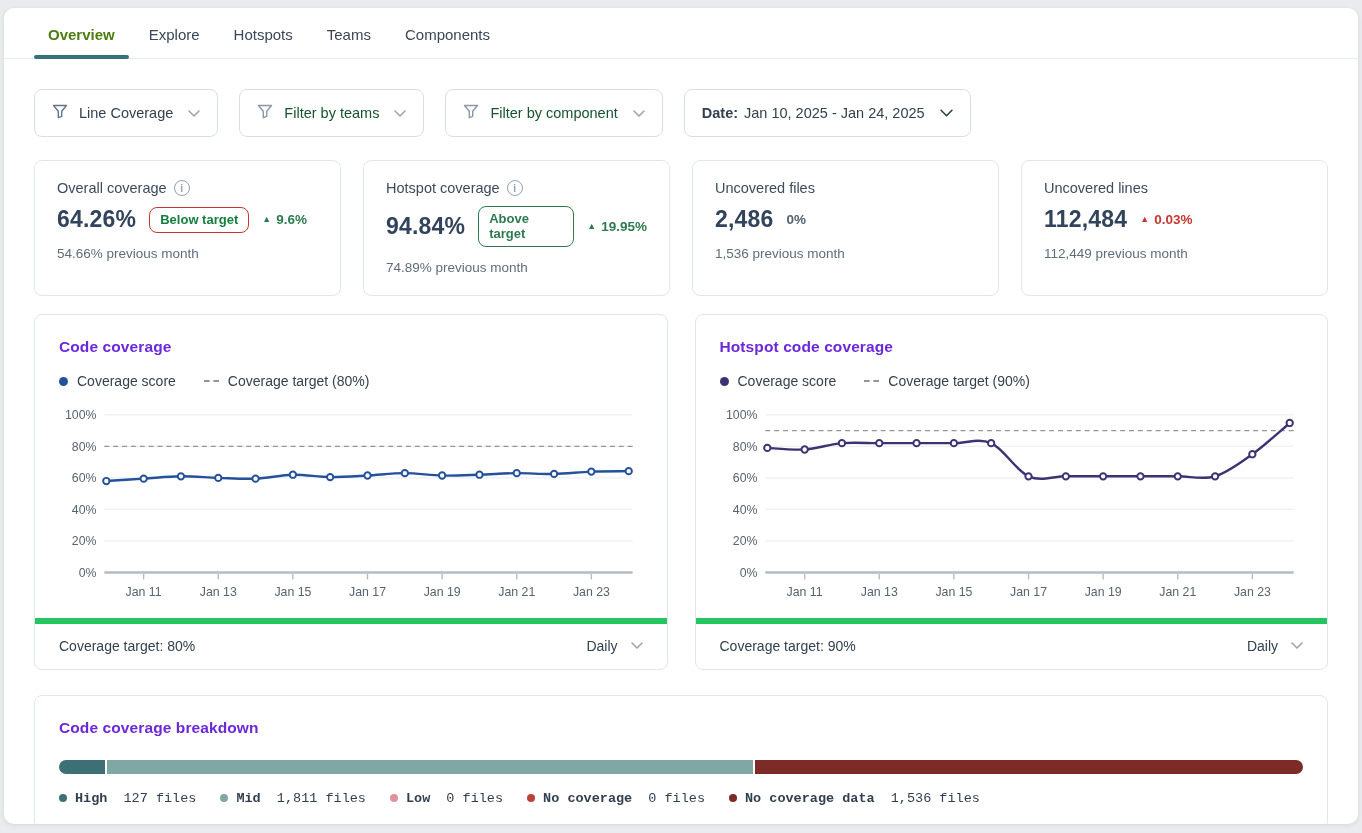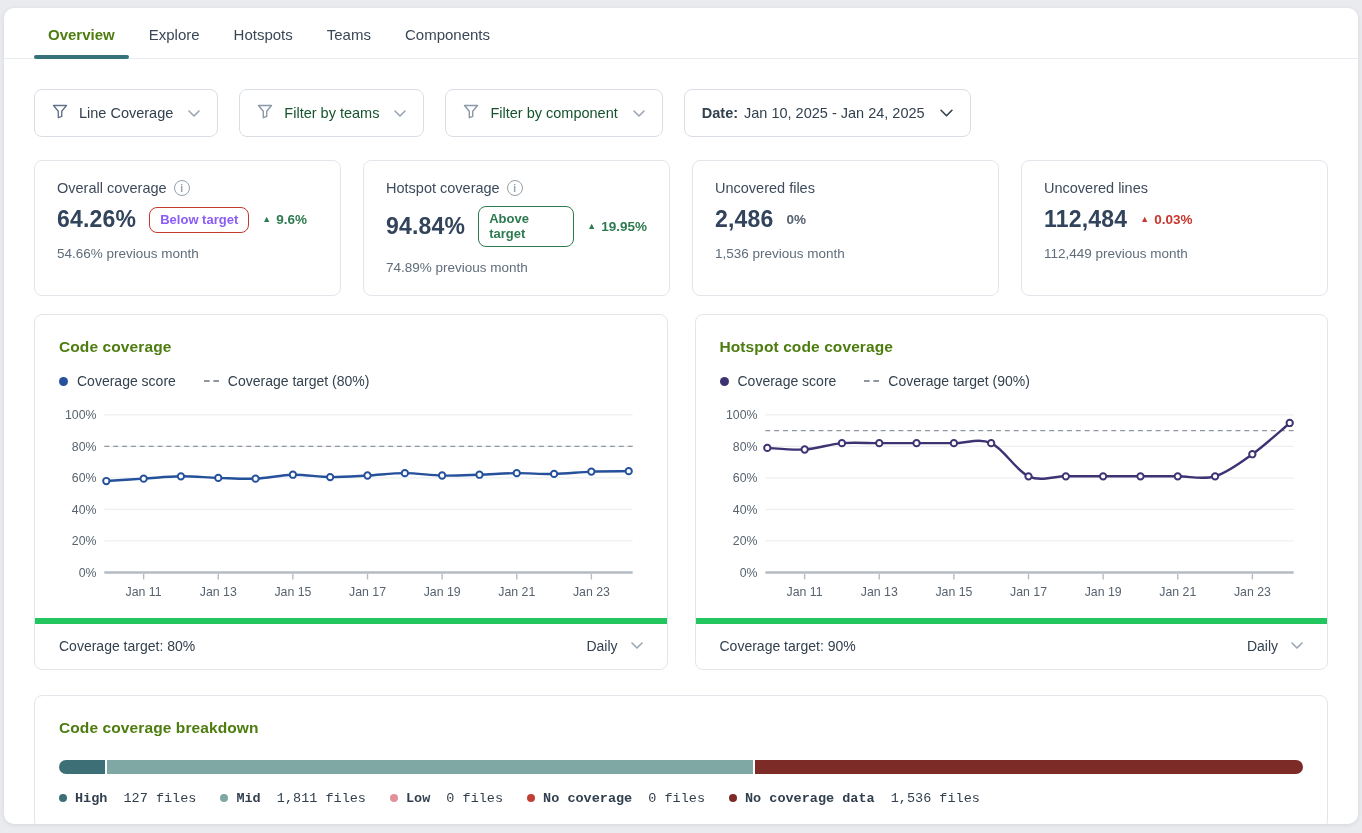--- a/index.html
+++ b/index.html
@@ -35,33 +35,33 @@
   .stat-card { flex:1; border:1px solid #e2e6eb; border-radius:8px; padding:19px 22px 20px; background:#fff; }
   .stat-label { display:flex; align-items:center; gap:7px; font-size:14.5px; color:#3d4b5c; }
   .info-i {
     width:16px; height:16px; border:1.4px solid #93a0ad; border-radius:50%;
     color:#93a0ad; font-size:10px; font-weight:700; font-style:normal;
     display:inline-flex; align-items:center; justify-content:center; cursor:pointer;
   }
   .stat-main { display:flex; align-items:center; gap:13px; margin-top:10px; }
   .stat-value { font-size:23px; font-weight:800; color:#32435c; letter-spacing:.2px; }
   .badge { border:1.4px solid; border-radius:8px; padding:4px 10px 5px; font-size:13px; font-weight:700; }
-  .badge.danger { color:#8b5cf6; border-color:#c5372f; }
+  .badge.danger { color:#15803d; border-color:#c5372f; }
   .badge.ok { color:#2d7a4f; border-color:#2d7a4f; }
   .delta { font-size:13.5px; font-weight:700; display:flex; align-items:center; gap:5px; }
   .delta .arrow { font-size:9px; line-height:1; }
   .delta.green { color:#2d7a4f; }
   .delta.red { color:#c5372f; }
   .delta.neutral { color:#55626e; font-weight:600; }
   .stat-foot { margin-top:13px; font-size:13.5px; color:#5f6d7a; }
   
   .charts { display:flex; gap:27px; padding:18px 30px 0; }
   .chart-card { flex:1; border:1px solid #e2e6eb; border-radius:8px; background:#fff; }
   .chart-body { padding:23px 24px 4px; }
-  .card-title { font-size:15.5px; font-weight:800; color:#4d7c0f; letter-spacing:.1px; }
+  .card-title { font-size:15.5px; font-weight:800; color:#6d28d9; letter-spacing:.1px; }
   .chart-legend { display:flex; gap:28px; margin-top:17px; font-size:14px; color:#34424f; align-items:center; }
   .leg-item { display:flex; align-items:center; gap:9px; }
   .leg-dot { width:9px; height:9px; border-radius:50%; background:#25509b; }
   .leg-dash { width:15px; height:0; border-top:2.6px dashed #8d959e; }
   svg.chart { display:block; width:100%; height:auto; margin-top:12px; font-family:inherit; }
   .chart-foot {
     display:flex; justify-content:space-between; align-items:center;
     border-top:6px solid #22c55e; padding:14px 24px 15px; font-size:14px; color:#33414f; margin-top:6px;
   }
   .interval { display:flex; align-items:center; gap:9px; cursor:pointer; }

